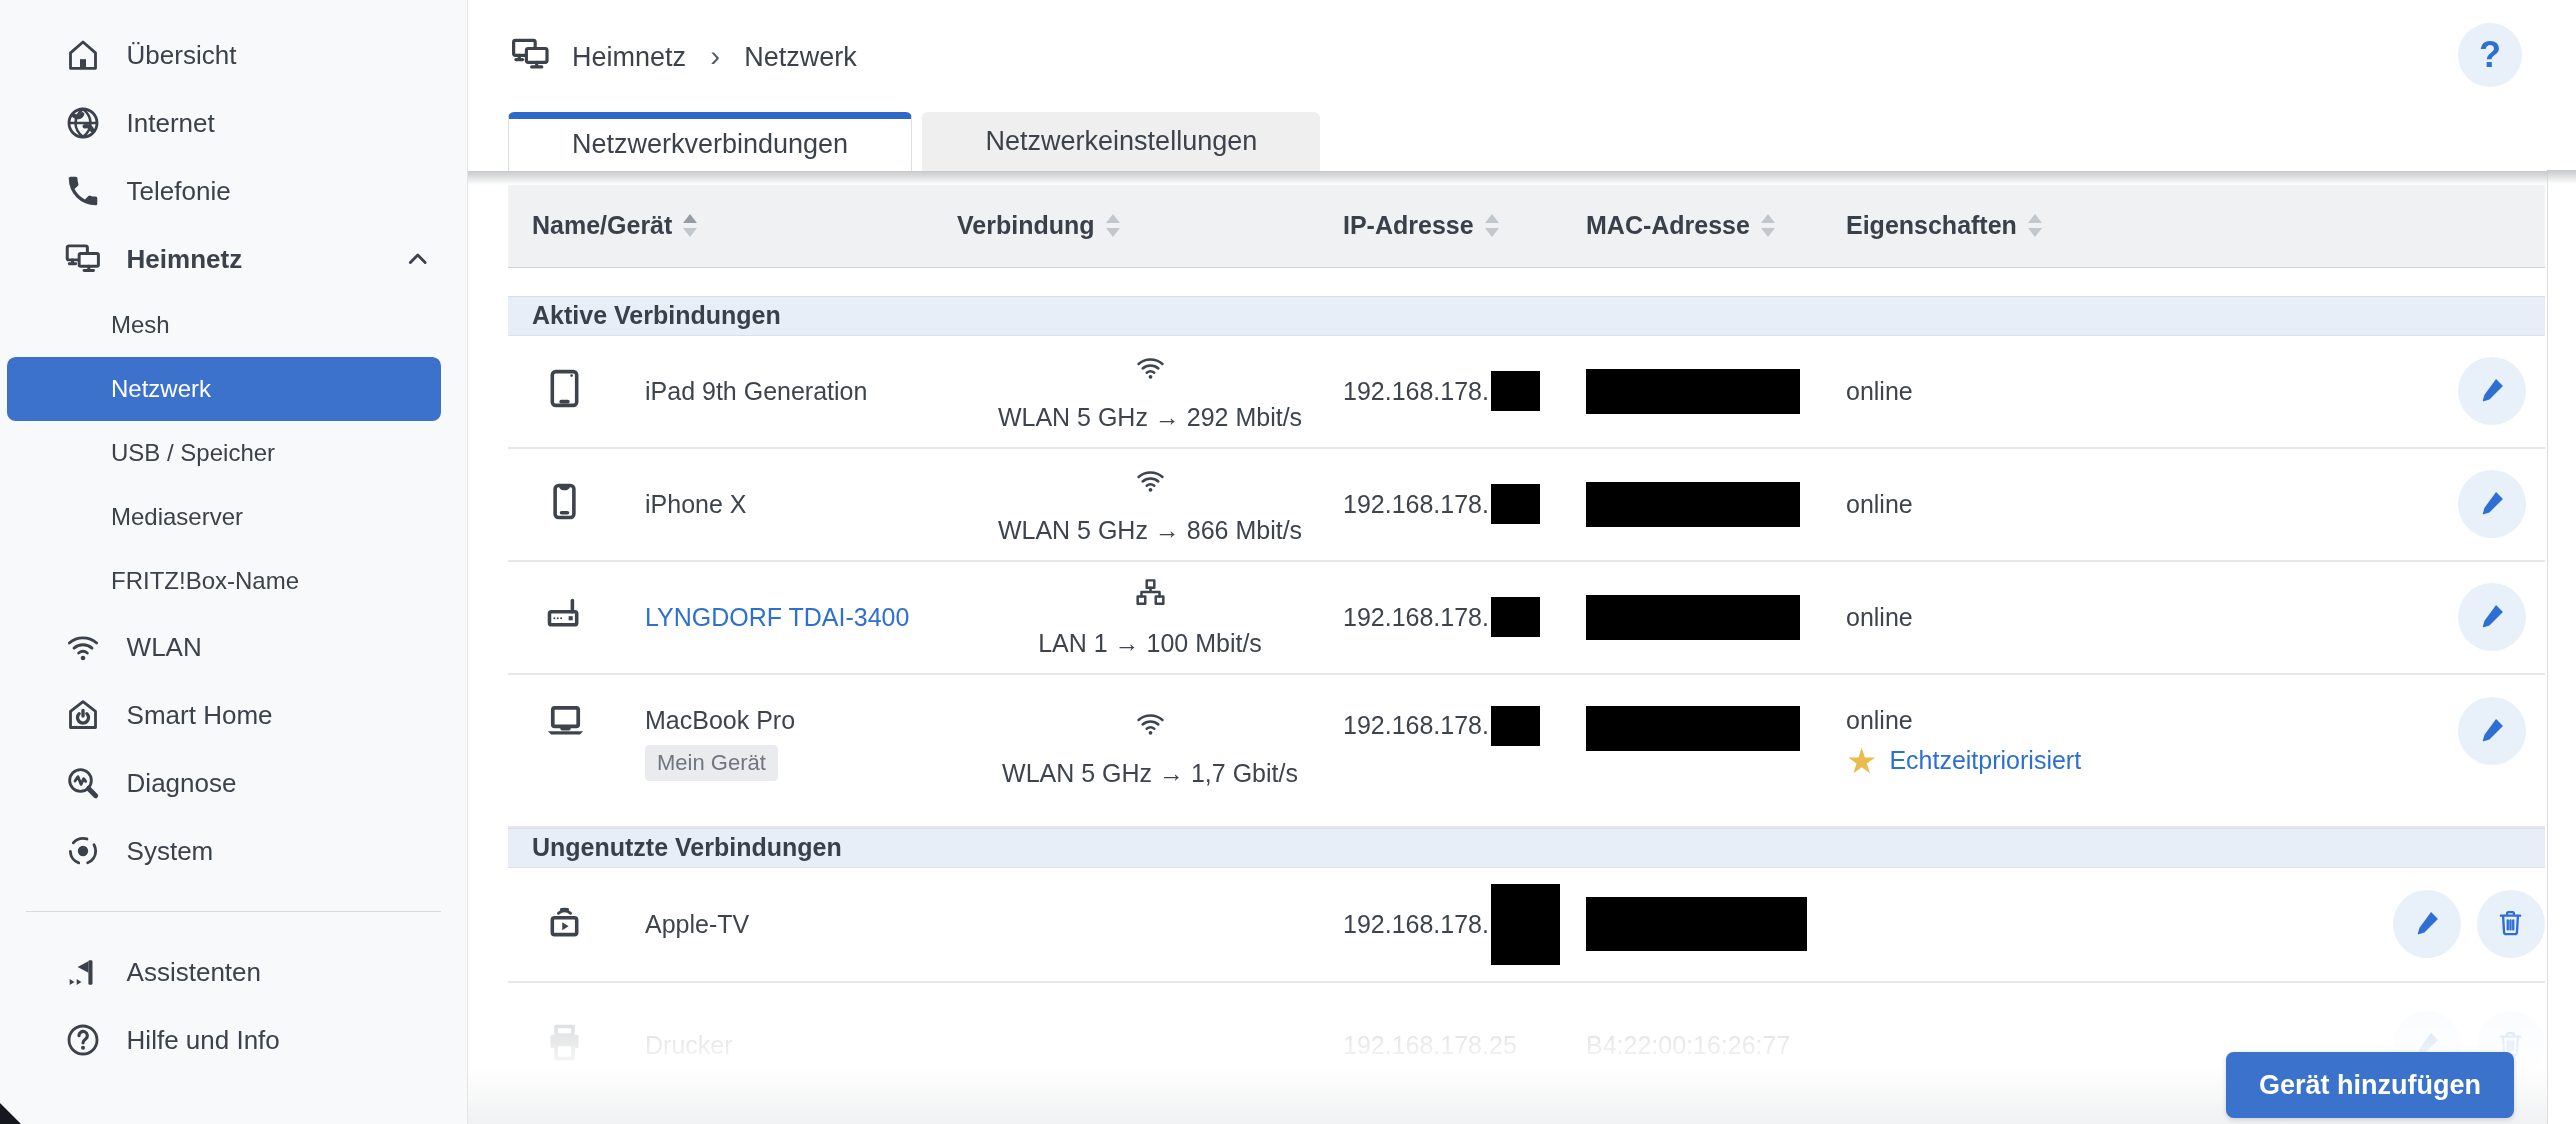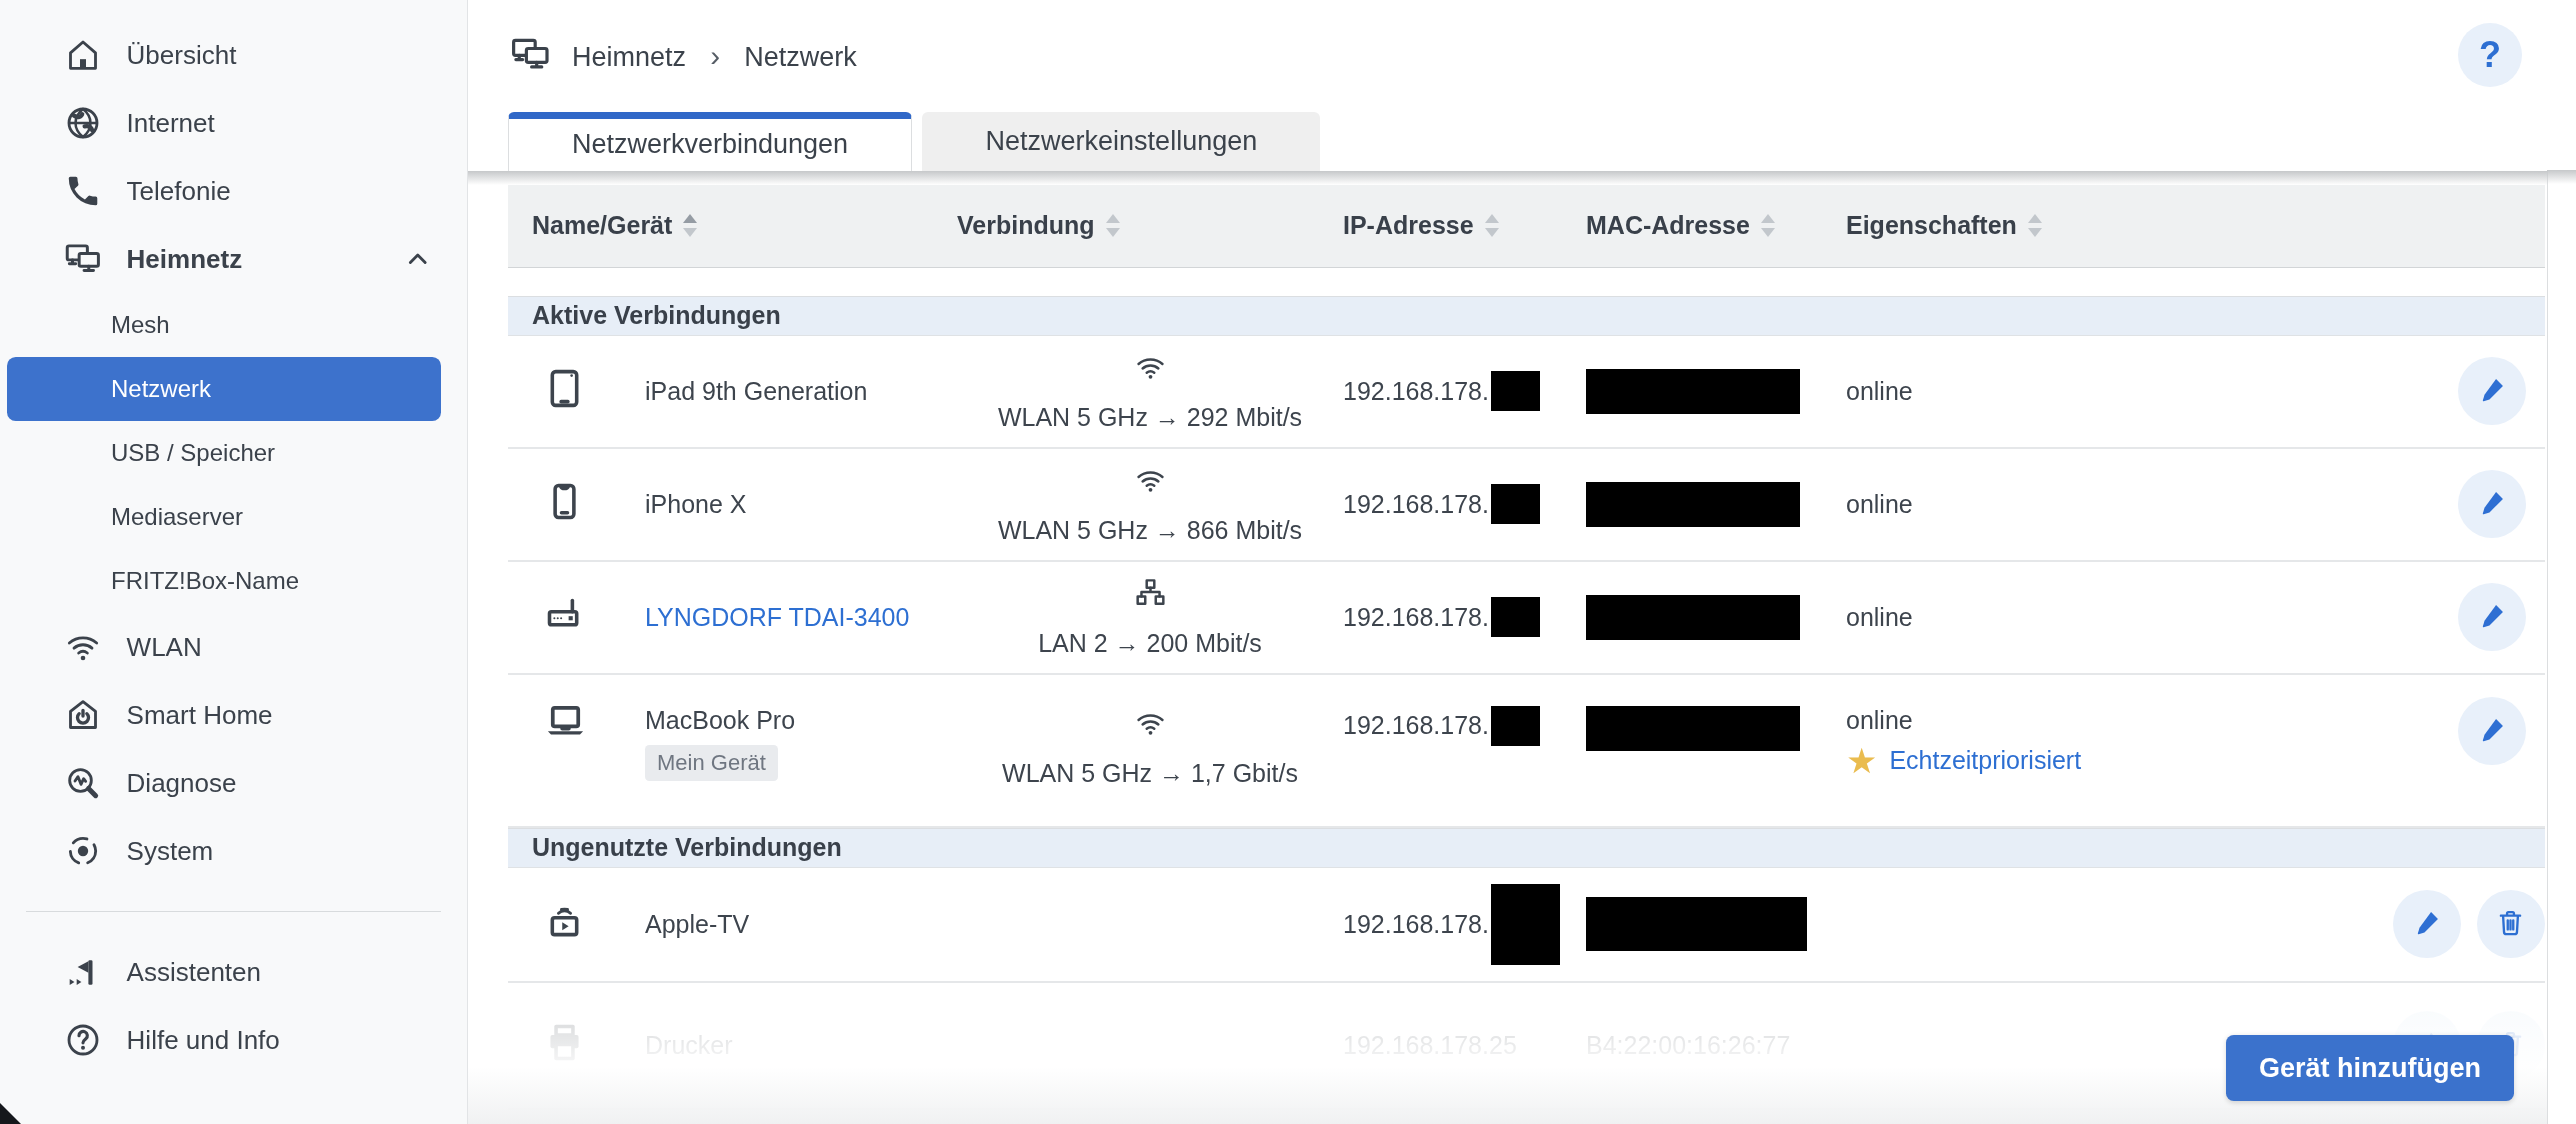--- a/index.html
+++ b/index.html
@@ -140,21 +140,21 @@
     background:#fff;border-left:1.7px solid #dcdee0;
   }
   .gutter-shadow{position:absolute;top:170px;right:0;width:29.5px;height:14px;
     background:linear-gradient(#c6c8ca, rgba(198,200,202,0));}
   
   .bottom-fade{
     position:absolute;left:0;right:29.5px;bottom:0;height:130px;pointer-events:none;
     background:linear-gradient(to bottom, rgba(255,255,255,0) 0%, rgba(255,255,255,.85) 55%, #f0f1f2 100%);
   }
   .add-btn{
-    position:absolute;right:62px;bottom:24px;
+    position:absolute;right:62px;bottom:7px;
     background:#3b72cc;color:#fff;border:none;border-radius:7.8px;
     font-family:"Liberation Sans", sans-serif;
     font-size:27px;font-weight:bold;padding:17.4px 33px;cursor:pointer;
     box-shadow:0 1.7px 5.2px rgba(0,0,0,.15);
   }
   .rowsvg{stroke:var(--ink2);fill:none;stroke-width:1.7;stroke-linecap:round;stroke-linejoin:round;}
   .bluestroke{stroke:var(--link);fill:none;stroke-width:1.7;stroke-linecap:round;stroke-linejoin:round;}
 </style>
 </head>
 <body>
@@ -461,21 +461,21 @@
       </div>
       <div class="cell conn-cell">
         <span>
           <svg class="rowsvg" width="35" height="35" viewBox="0 0 24 24">
               <rect x="9.4" y="3" width="5.2" height="5"></rect>
               <path d="M12 8 v3 M5.8 14 v-3 h12.4 v3"></path>
               <rect x="3.2" y="14" width="5.2" height="5"></rect>
               <rect x="15.6" y="14" width="5.2" height="5"></rect>
             </svg>
         </span>
-        <span>LAN 2 → 200 Mbit/s</span>
+        <span>LAN 1 → 100 Mbit/s</span>
       </div>
       <div class="cell">
         <span>192.168.178.</span>
         <span class="redact ip"></span>
       </div>
       <div class="cell">
         <span class="redact mac"></span>
       </div>
       <div class="cell">
         <span>online</span>

